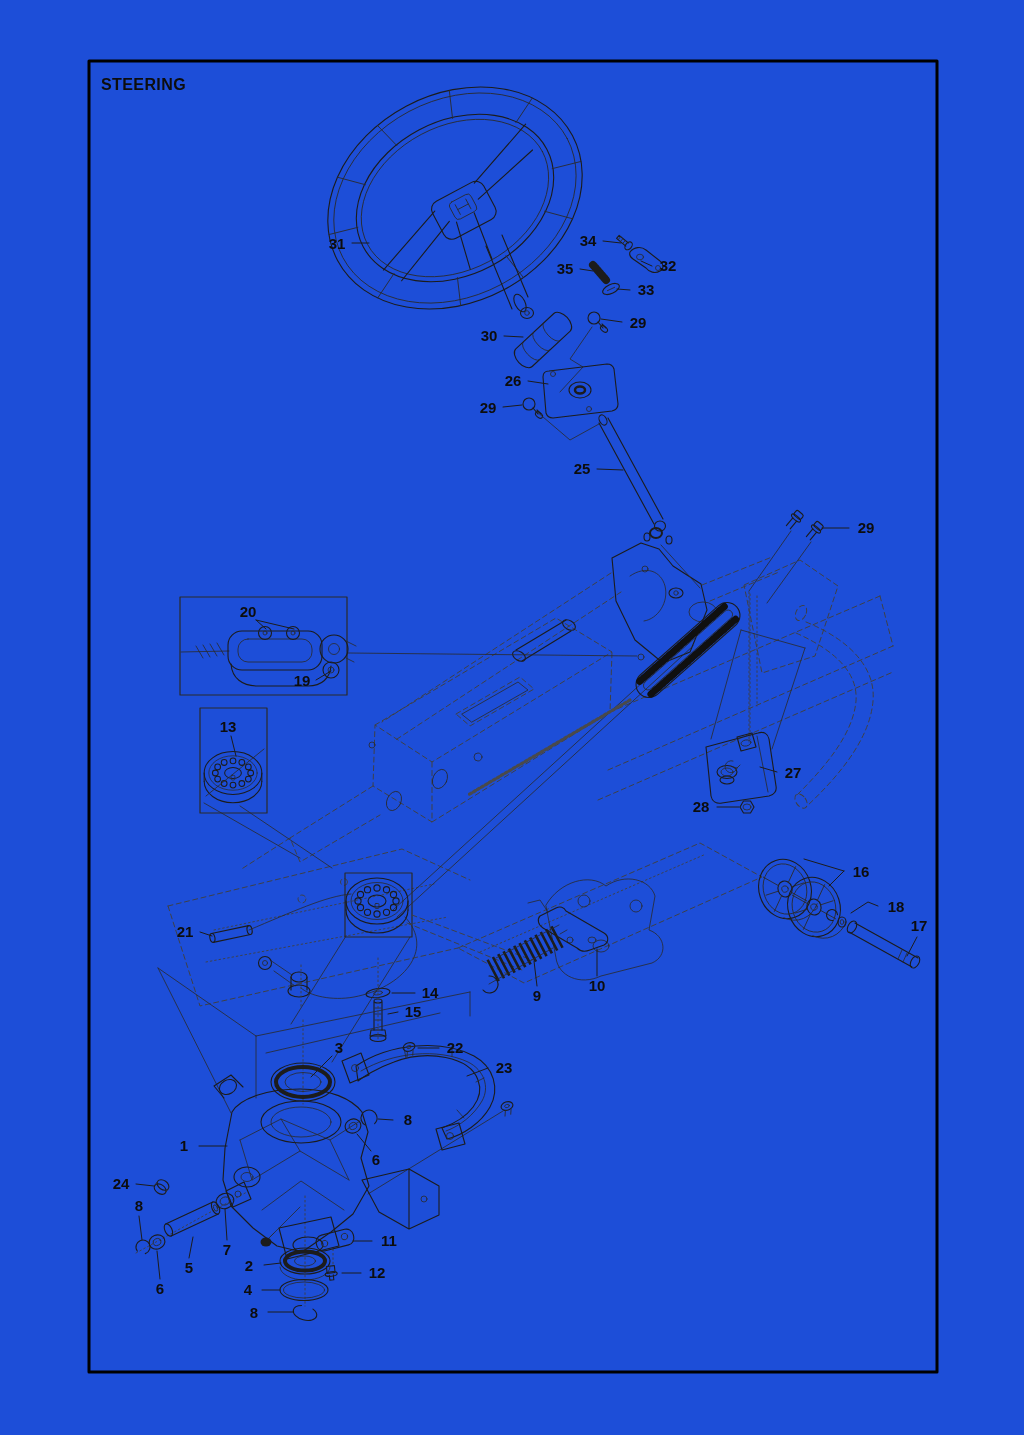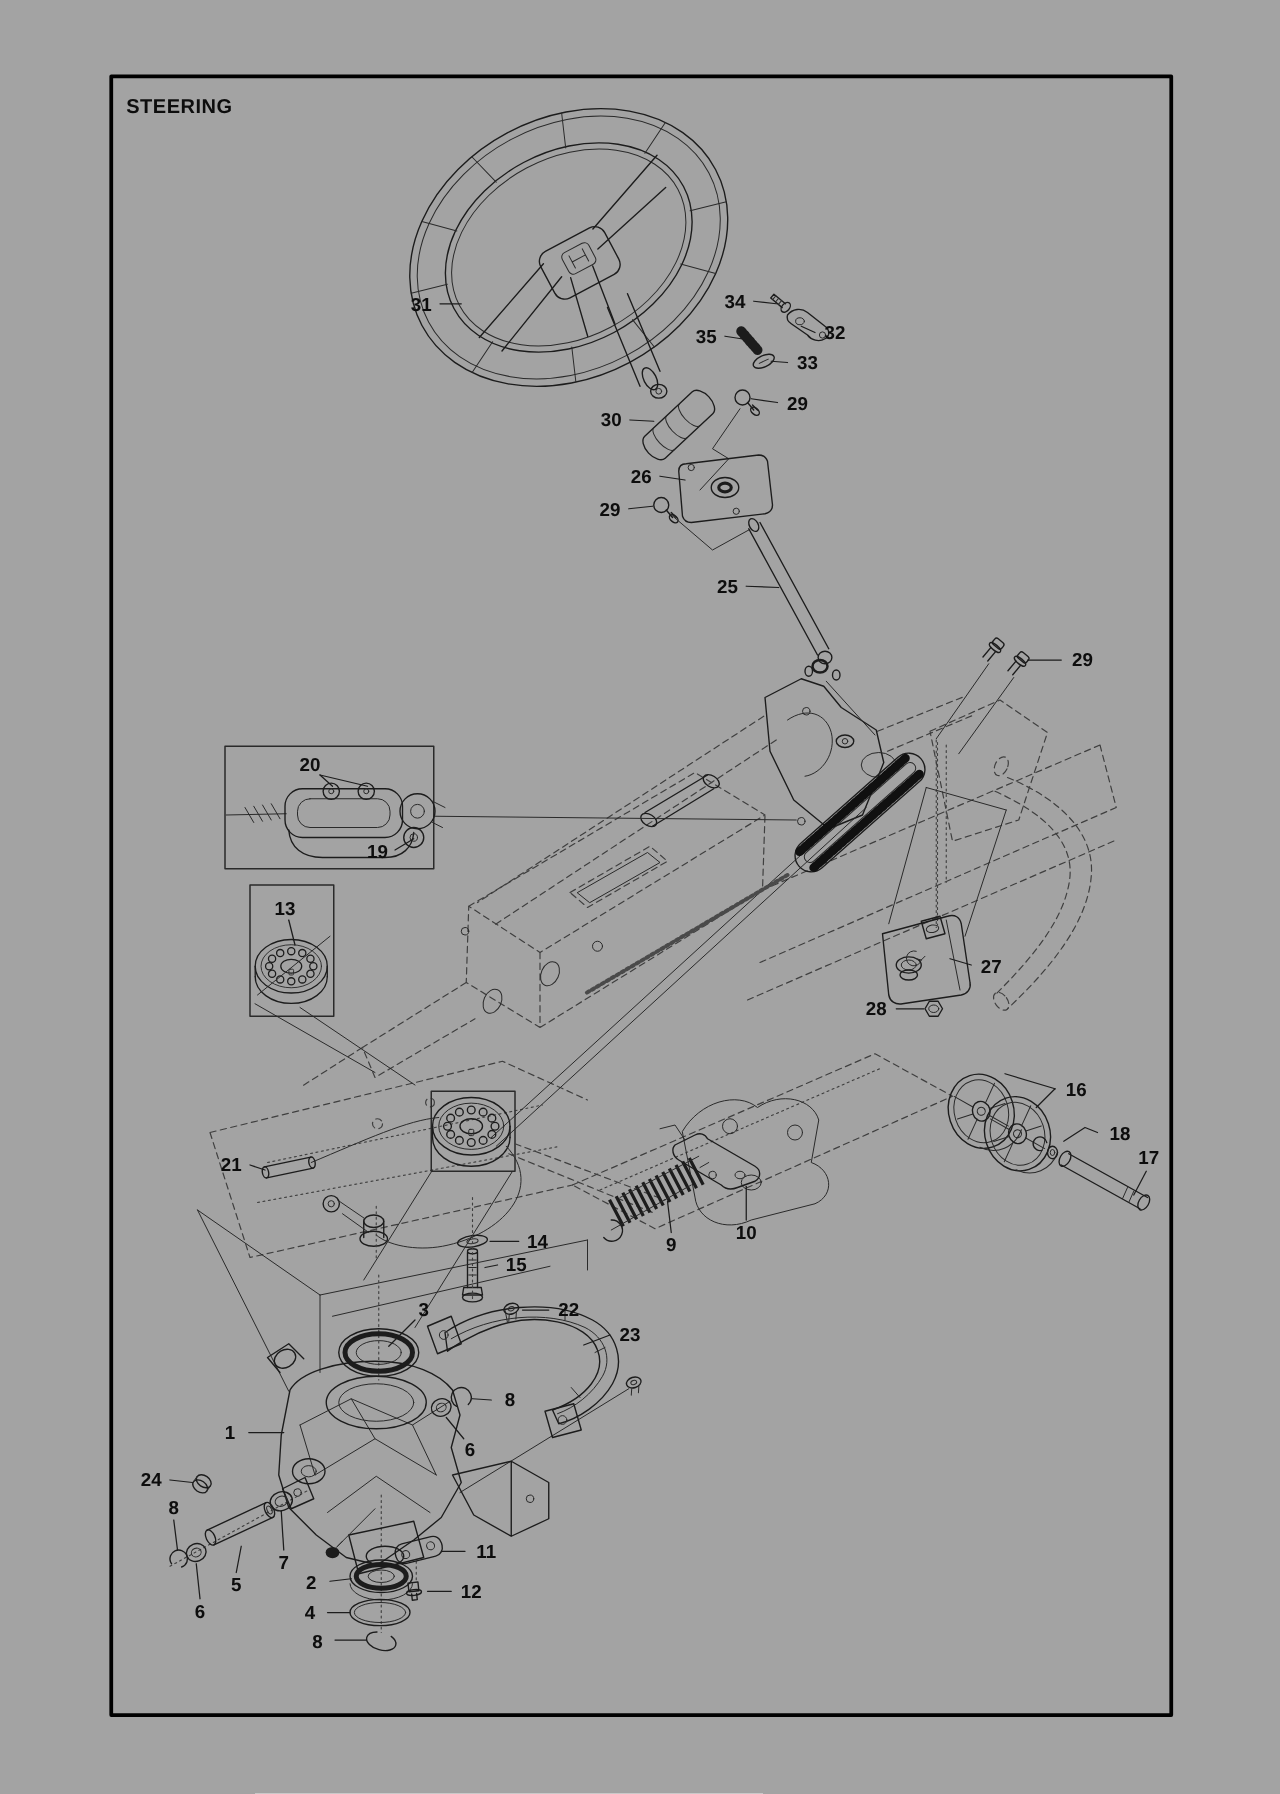--- a/index.html
+++ b/index.html
@@ -1,16 +1,16 @@
 <!DOCTYPE html>
 <html><head>
 <meta charset="utf-8">
 <style>
   html,body{margin:0;padding:0;background:#fff;}
-  .page{position:relative;width:1024px;height:1435px;background:#a3a3a3;overflow:hidden;}
+  .page{position:relative;width:1024px;height:1435px;background:#1d4ed8;overflow:hidden;}
   svg{display:block;}
   path,line,ellipse,circle,rect,polyline,polygon{fill:none;stroke:#1c1c1c;stroke-width:1.1;stroke-linecap:round;stroke-linejoin:round;}
   .thin{stroke-width:.8;stroke:#2a2a2a;}
   .f{stroke:#3f3f3f;stroke-width:.95;stroke-dasharray:5 3.5;}
   .fd{stroke:#3f3f3f;stroke-width:.9;stroke-dasharray:1.6 2.8;}
   .chaind{stroke:#4a4a4a;stroke-width:3.2;stroke-dasharray:2 2.6;}
   .chainrun{stroke:#101010;stroke-width:7;stroke-dasharray:2.6 2.2;}
   .coil{stroke:#1c1c1c;stroke-width:24;stroke-dasharray:2.6 3.4;stroke-linecap:butt;}
   .ring{stroke-width:4;}
   .dark{fill:#1c1c1c;stroke:none;}

